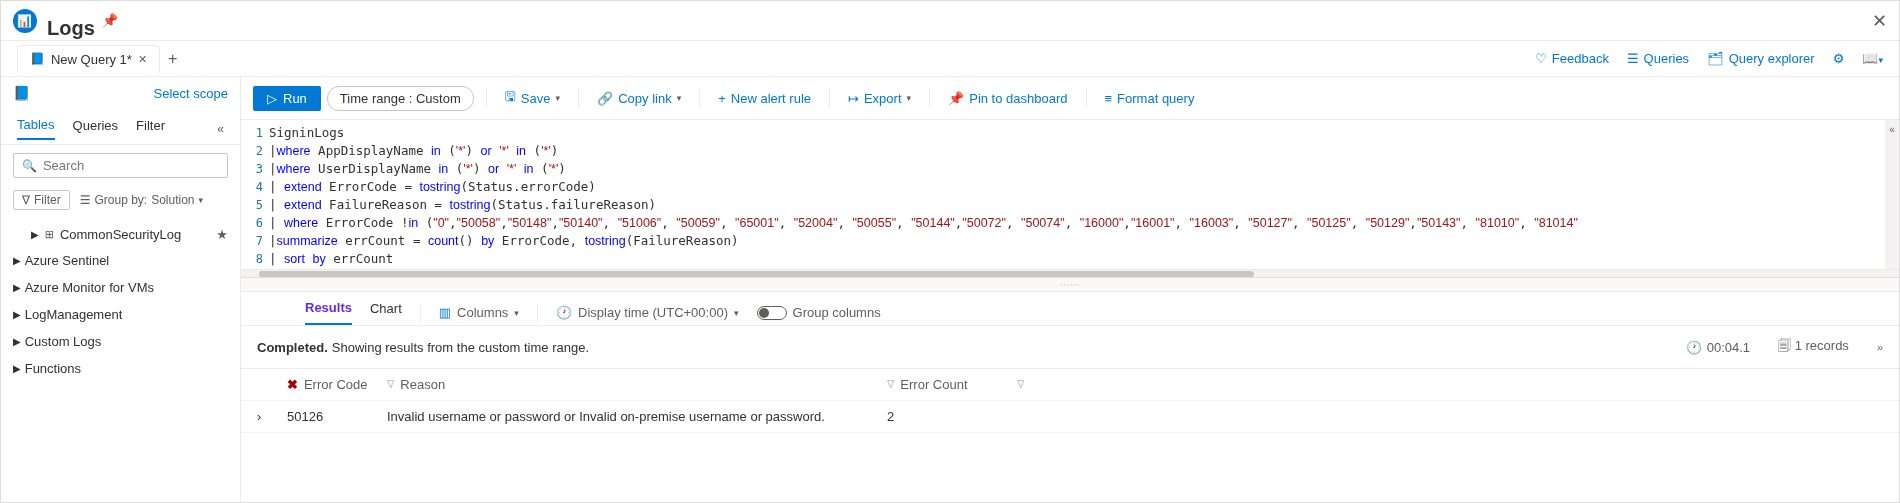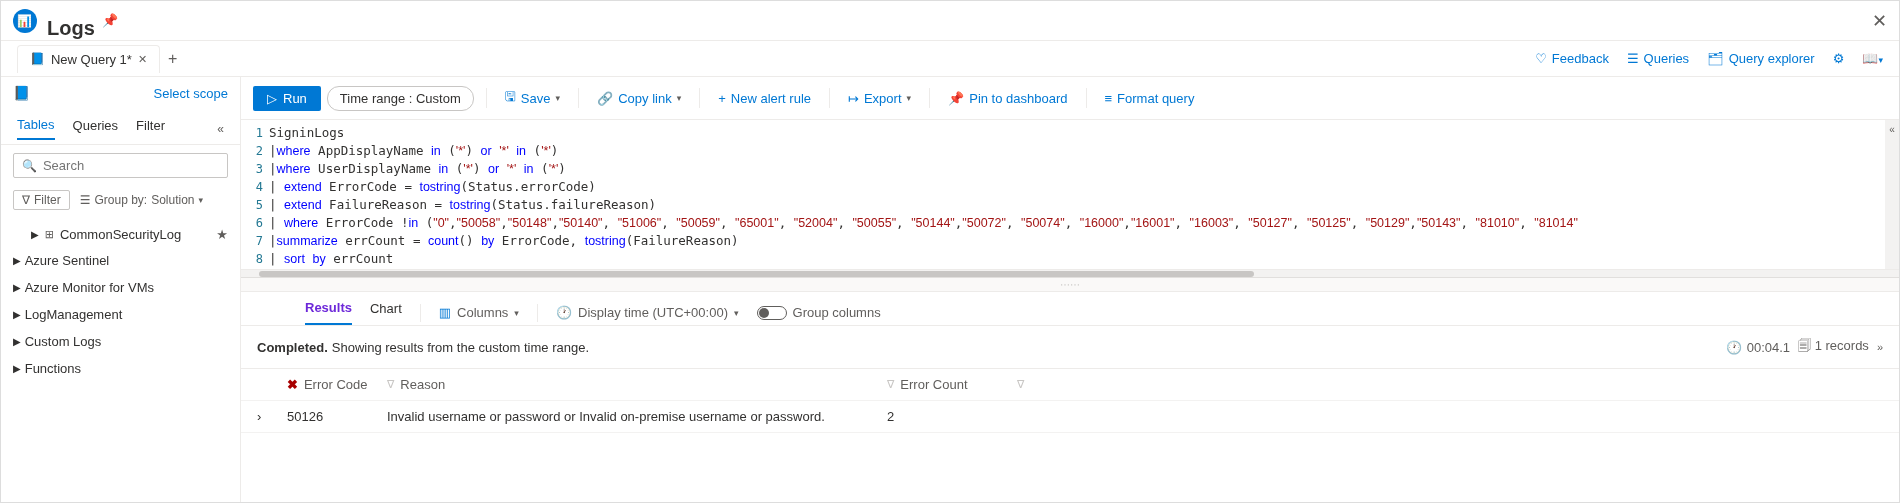--- a/index.html
+++ b/index.html
@@ -80,21 +80,21 @@
 .res-tab { padding-bottom: 8px; cursor: pointer; font-size: 13px; }
 .res-tab.active { border-bottom: 2px solid #0078d4; color: #6d28d9; font-weight: 600; margin-left: 48px; }
 .res-sep { width: 1px; height: 18px; background: #edebe9; }
 .res-tool { display: flex; align-items: center; gap: 6px; color: #605e5c; cursor: pointer; font-size: 13px; }
 .toggle { width: 30px; height: 14px; border-radius: 7px; background: #fff; border: 1px solid #605e5c; position: relative; }
 .toggle::after { content: ""; position: absolute; left: 1px; top: 1px; width: 10px; height: 10px; background: #605e5c; border-radius: 50%; }
 
 
 .status { display: flex; align-items: center; padding: 10px 16px; font-size: 13px; border-bottom: 1px solid #edebe9; }
 .status .bold { font-weight: 600; margin-right: 4px; }
-.status-right { margin-left: auto; display: flex; align-items: center; gap: 8px; color: #605e5c; }
+.status-right { margin-left: auto; display: flex; align-items: center; gap: 28px; color: #605e5c; }
 
 
 .res-table { width: 100%; }
 .res-head, .res-row { display: flex; align-items: center; padding: 8px 16px; border-bottom: 1px solid #f3f2f1; font-size: 13px; }
 .res-head { color: #605e5c; }
 .col-exp { width: 30px; }
 .col-err { width: 100px; display: flex; align-items: center; gap: 6px; }
 .col-reason { width: 500px; display: flex; align-items: center; gap: 6px; }
 .col-count { width: 120px; display: flex; align-items: center; gap: 6px; }
 .x-icon { color: #a80000; font-weight: bold; }

